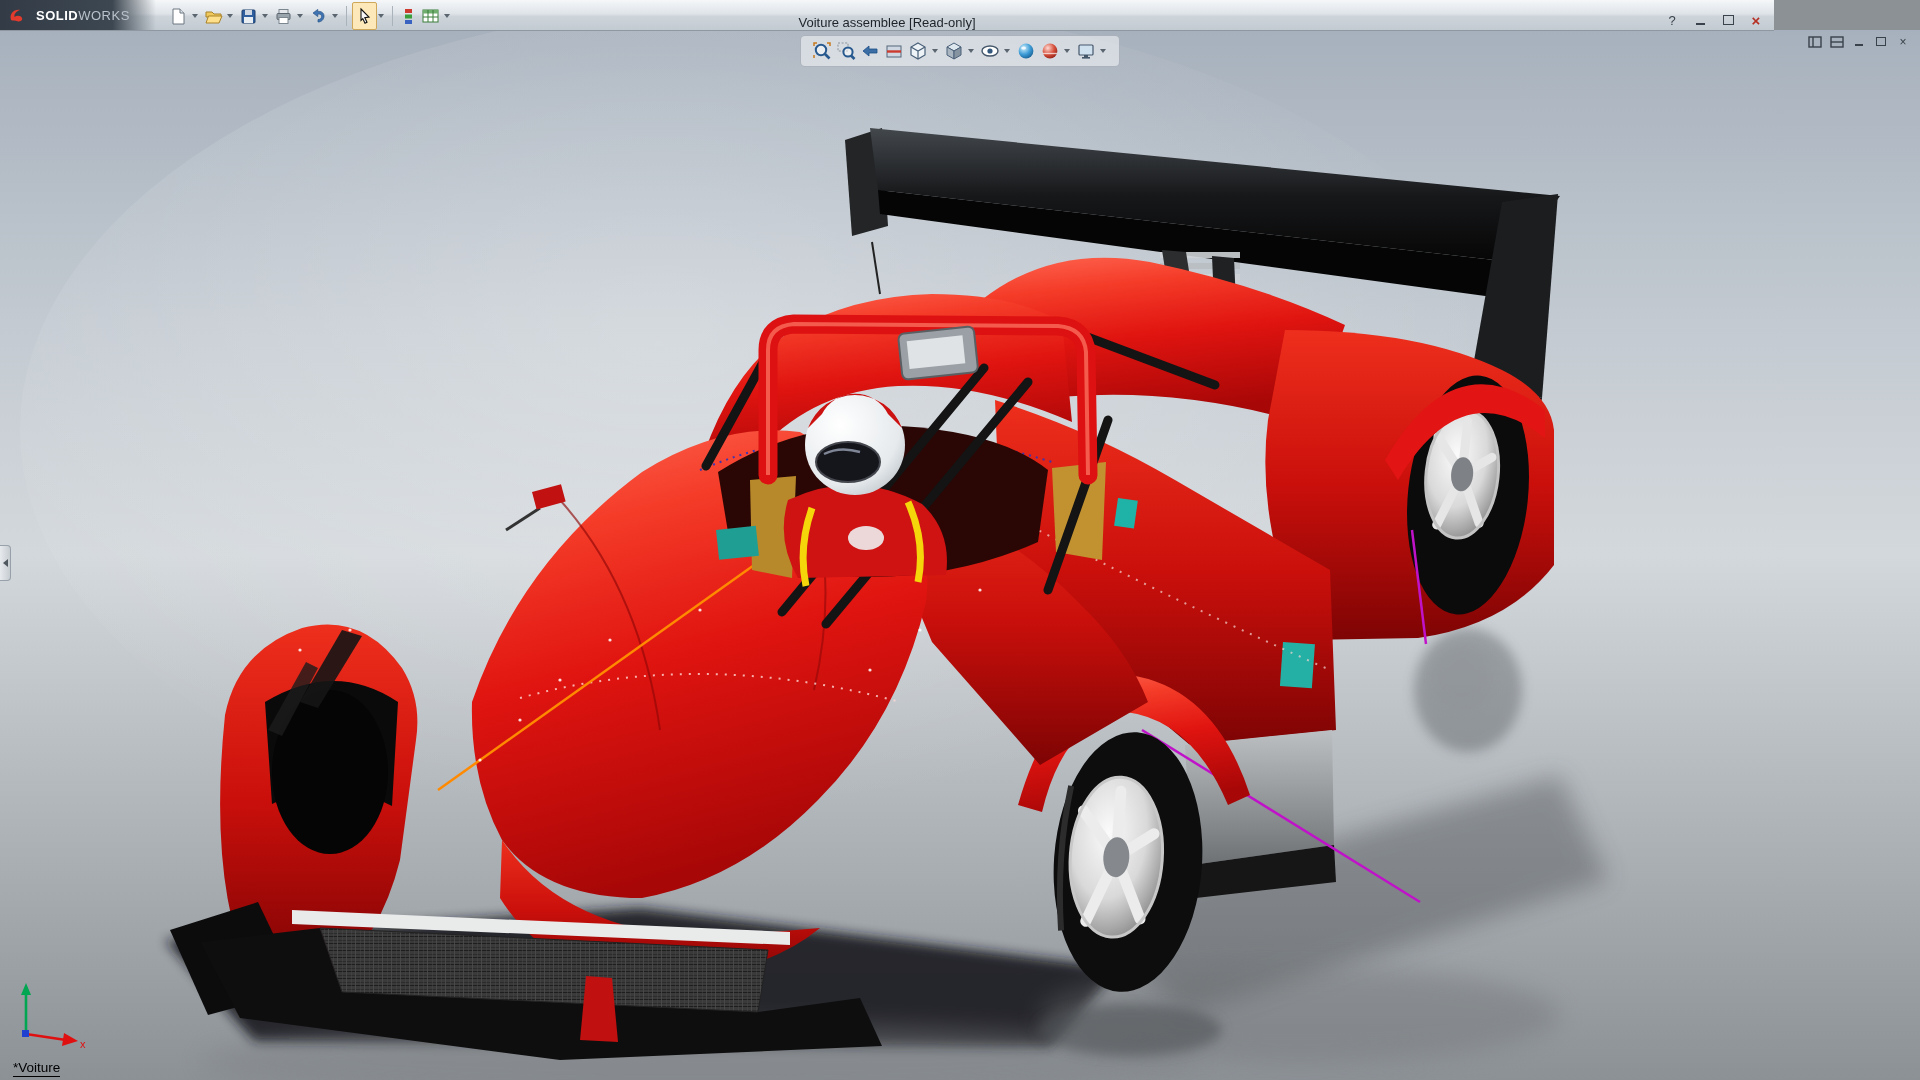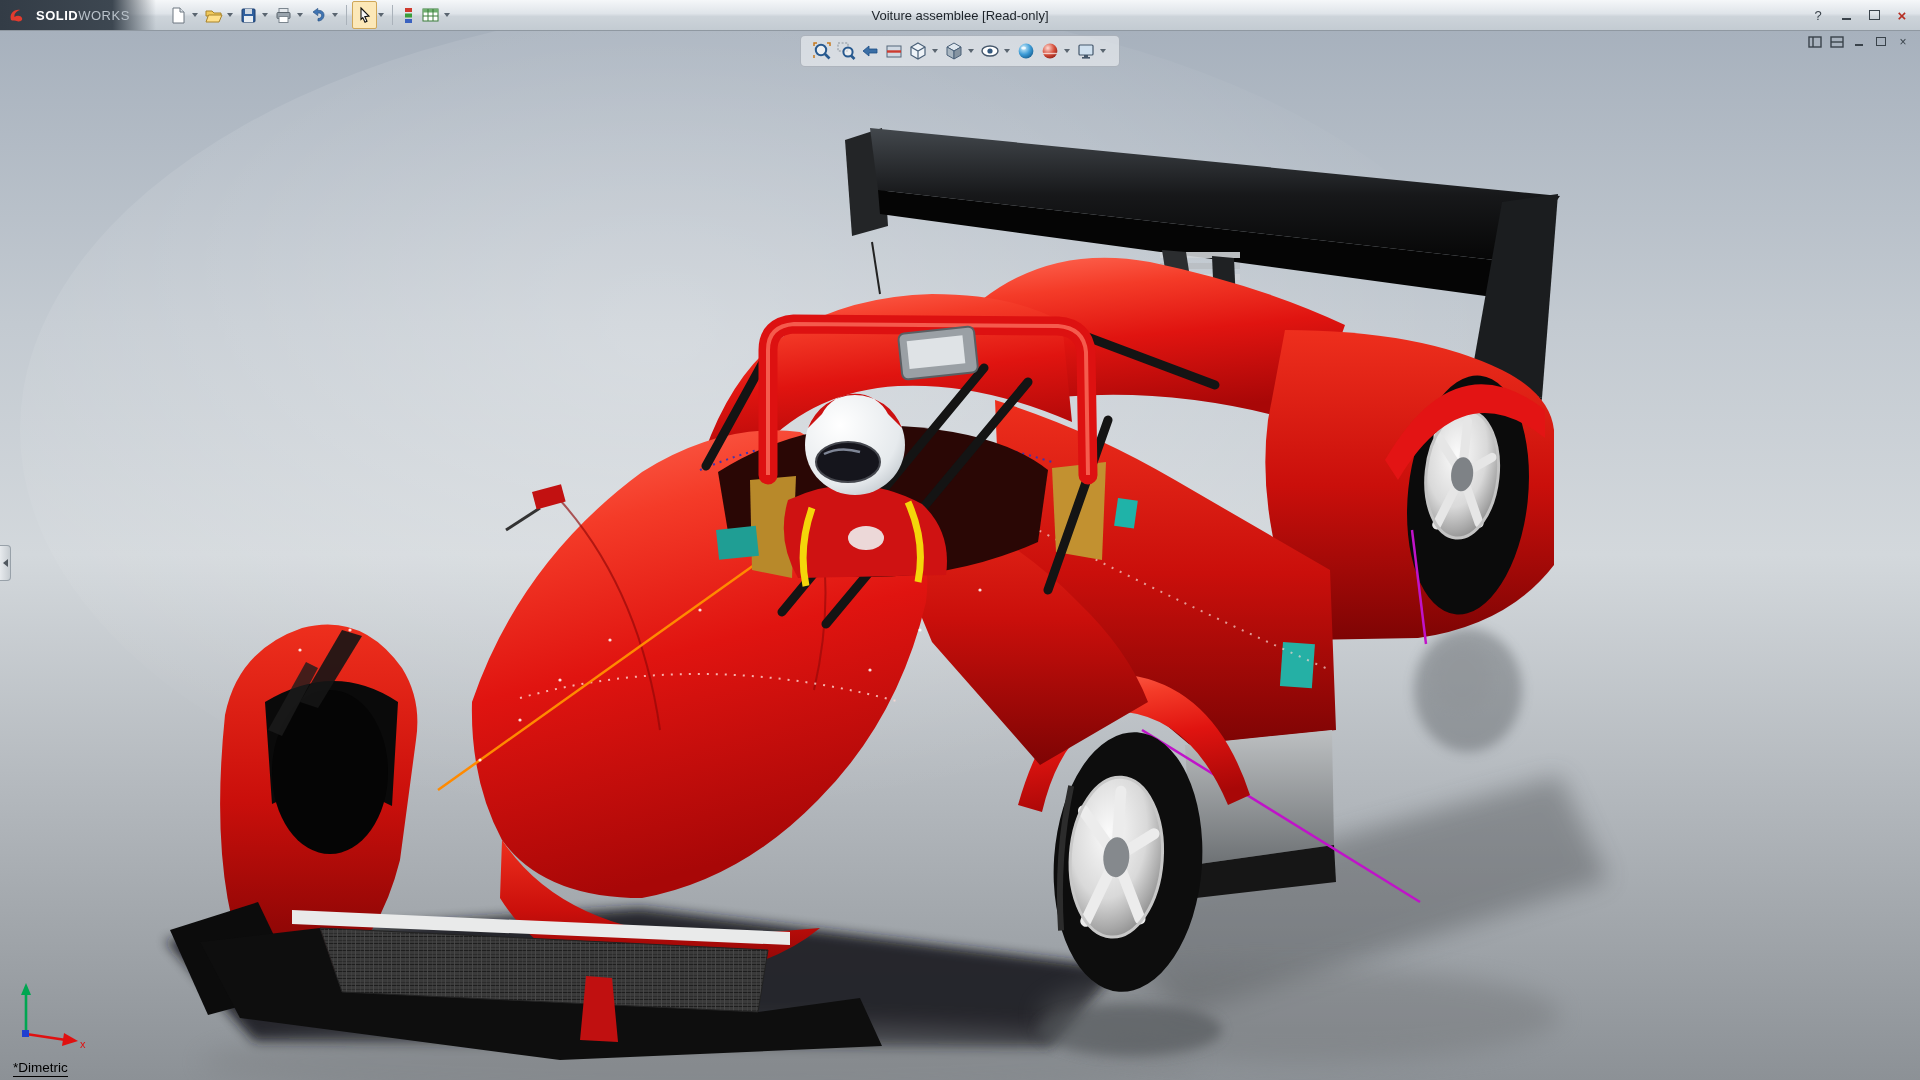--- a/index.html
+++ b/index.html
@@ -1,21 +1,21 @@
 <!DOCTYPE html>
 <html><head>
 <meta charset="utf-8">
 <style>
   html,body{margin:0;padding:0;width:1920px;height:1080px;overflow:hidden;
     font-family:"Liberation Sans",sans-serif;background:#8c9196;}
 
   
-  .titlebar{position:absolute;top:0;left:0;width:1920px;height:30px;
+  .titlebar{position:absolute;top:0;left:0;width:1774px;height:30px;
     background:linear-gradient(#f5f7f9,#dfe4e9 45%,#cdd4da 55%,#c3cbd2);
-    border-bottom:1px solid #8f98a1;display:flex;align-items:center;z-index:20;}
+    border-bottom:1px solid #8f98a1;display:flex;align-items:flex-end;z-index:20;}
   .brand{height:30px;display:flex;align-items:center;gap:6px;padding:0 26px 0 8px;
     background:linear-gradient(90deg,#333c46 0%,#3d4751 72%,rgba(61,71,81,0) 100%);}
   .brand-text{font-size:13px;letter-spacing:.5px;white-space:nowrap;}
   .brand-text b{color:#ffffff;font-weight:bold;}
   .brand-text span{color:#b9c2ca;font-weight:normal;}
   .tb-group{display:flex;align-items:center;margin-left:10px;}
   .tb-btn{height:24px;display:flex;align-items:center;justify-content:center;
     padding:1px 2px;border:1px solid transparent;border-radius:2px;cursor:default;}
   .tb-btn.pressed{background:#fce8b8;border-color:#cfa75a;}
   .caret{width:0;height:0;border-left:3px solid transparent;border-right:3px solid transparent;
@@ -484,14 +484,14 @@
 
   <svg class="triad" width="84" height="74">
     <line x1="16" y1="54" x2="16" y2="12" stroke="#00a651" stroke-width="2.6"></line>
     <polygon points="11,15 21,15 16,3" fill="#00a651"></polygon>
     <line x1="16" y1="54" x2="56" y2="60" stroke="#e01010" stroke-width="2.6"></line>
     <polygon points="54,53 68,61 52,66" fill="#e01010"></polygon>
     <rect x="12" y="50" width="7" height="7" fill="#2040d0"></rect>
     <text x="70" y="68" font-size="11" fill="#e01010" font-family="Liberation Sans, sans-serif">x</text>
   </svg>
 
-  <div class="orientation-label">*Dimetric</div>
+  <div class="orientation-label">*Voiture</div>
 </div>
 
 </body></html>

